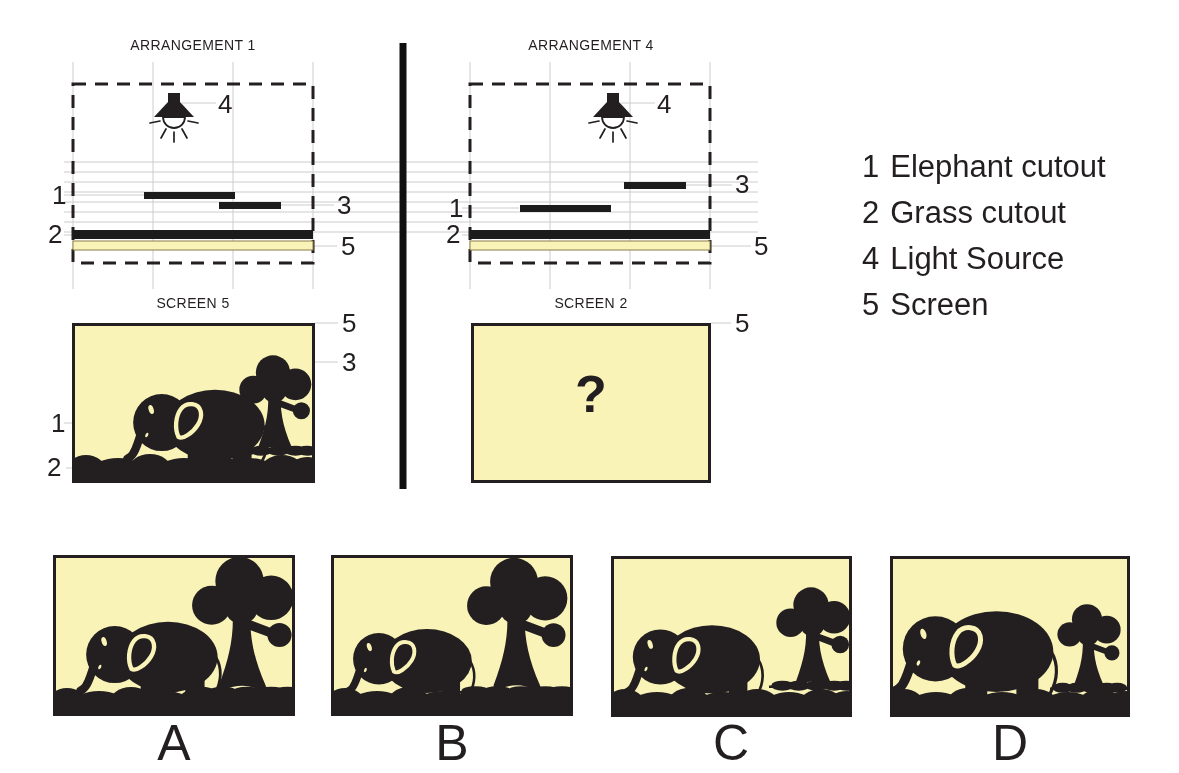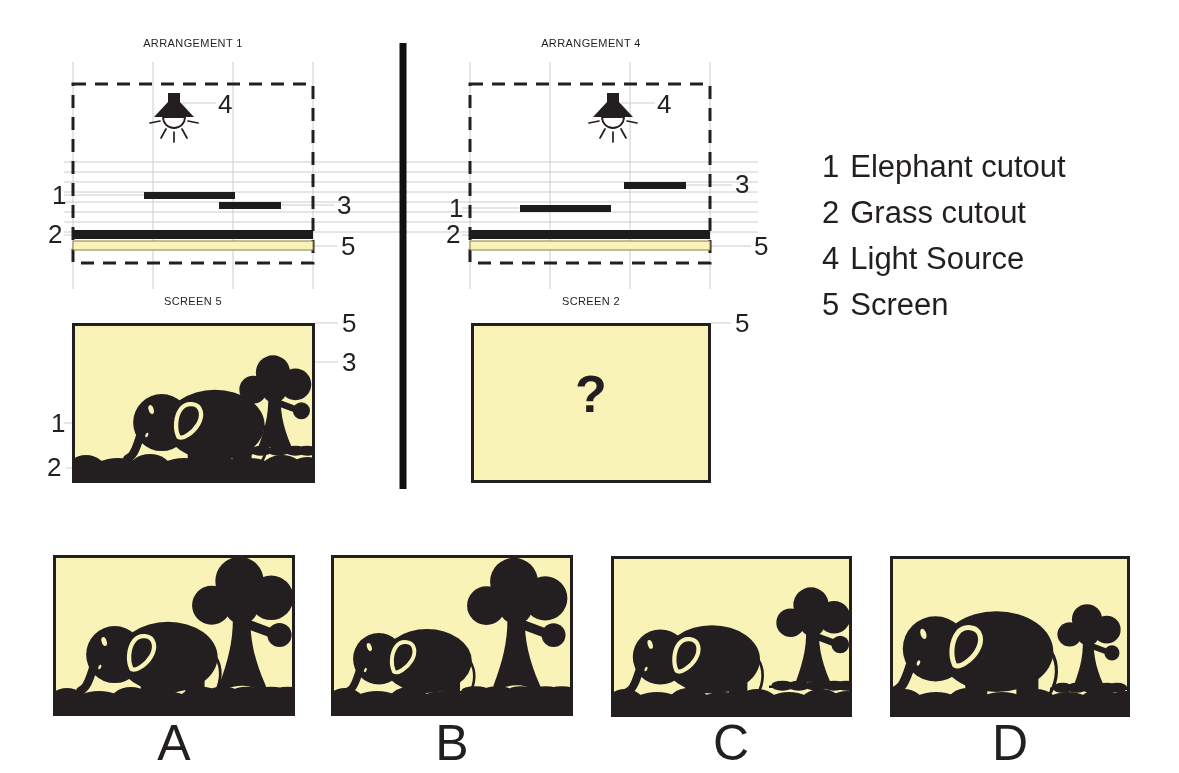--- a/index.html
+++ b/index.html
@@ -8,24 +8,24 @@
     --guide:#CCCCCC;
     --bar:#1C1C1C;
   }
   html,body{margin:0;padding:0;background:#fff;}
   .canvas{
     position:relative;width:1179px;height:773px;background:#ffffff;
     font-family:"Liberation Sans",sans-serif;color:var(--ink);overflow:hidden;
   }
   #dg{position:absolute;left:0;top:0;}
   .txt{position:absolute;white-space:nowrap;line-height:1;}
-  .title{font-size:11px;letter-spacing:.4px;width:200px;text-align:center;}
+  .title{font-size:14px;letter-spacing:.4px;width:200px;text-align:center;}
   .callout{font-size:26px;}
   .legend{position:absolute;left:822px;top:149px;}
-  .legend-row{font-size:31px;height:46px;white-space:nowrap;}
+  .legend-row{font-size:31px;height:46px;white-space:nowrap;margin-left:40px;}
   .legend-row .ll{margin-left:11px;}
   .opt{font-size:50px;width:80px;text-align:center;top:718px;}
   .opt-a{left:134px;} .opt-b{left:412px;} .opt-c{left:691px;} .opt-d{left:970px;}
   .qmark{font-size:52px;font-weight:700;width:80px;text-align:center;left:551px;top:368px;}
 </style>
 </head>
 <body>
 
 <div class="canvas">
 

